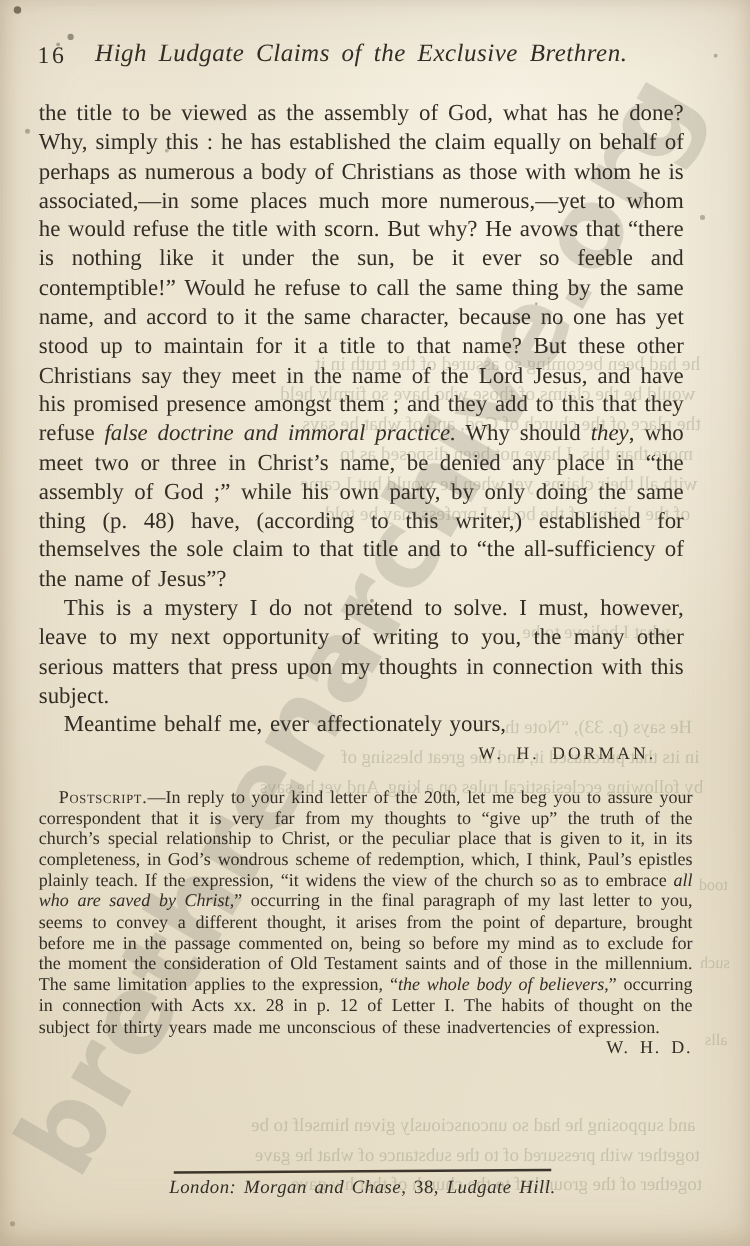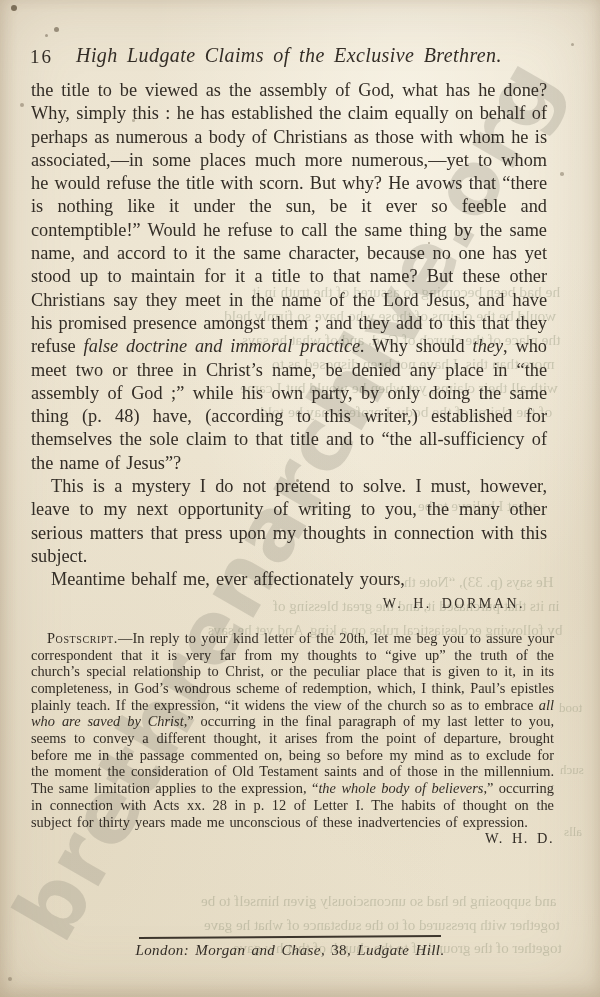--- a/index.html
+++ b/index.html
@@ -23,21 +23,21 @@
     -webkit-user-select:none;user-select:none;
   }
   
   .ghost{
     position:absolute;white-space:nowrap;z-index:1;
     transform:scaleX(-1);filter:blur(0.6px);
     color:rgba(120,126,98,0.30);font-family:"Liberation Serif",serif;
   }
   .speck{position:absolute;border-radius:50%;background:#4a3c27;z-index:2;}
   
-  .header{position:absolute;top:44px;left:30px;right:52px;z-index:3;}
+  .header{position:absolute;top:32px;left:30px;right:52px;z-index:3;}
   .pagenum{position:absolute;left:0;top:2px;font-size:19px;letter-spacing:2px;}
   .running-title{display:block;text-align:center;font-style:italic;font-size:20px;letter-spacing:0.4px;word-spacing:4px;}
   .text-col{position:absolute;left:31px;width:516px;z-index:3;}
   #main-block{top:79px;font-size:18.3px;line-height:23.3px;text-align:justify;word-spacing:1.5px;}
   #main-block p{margin:0;}
   #main-block p.indent{text-indent:20px;}
   .it{font-style:italic;}
   .sc{font-variant:small-caps;letter-spacing:0.6px;}
   .signature{text-align:right;padding-right:22px;letter-spacing:2.5px;font-size:14px;line-height:23.3px;word-spacing:4px;}
   #ps-block{margin-top:15px;font-size:14.4px;line-height:16.7px;text-align:justify;width:523px;}

